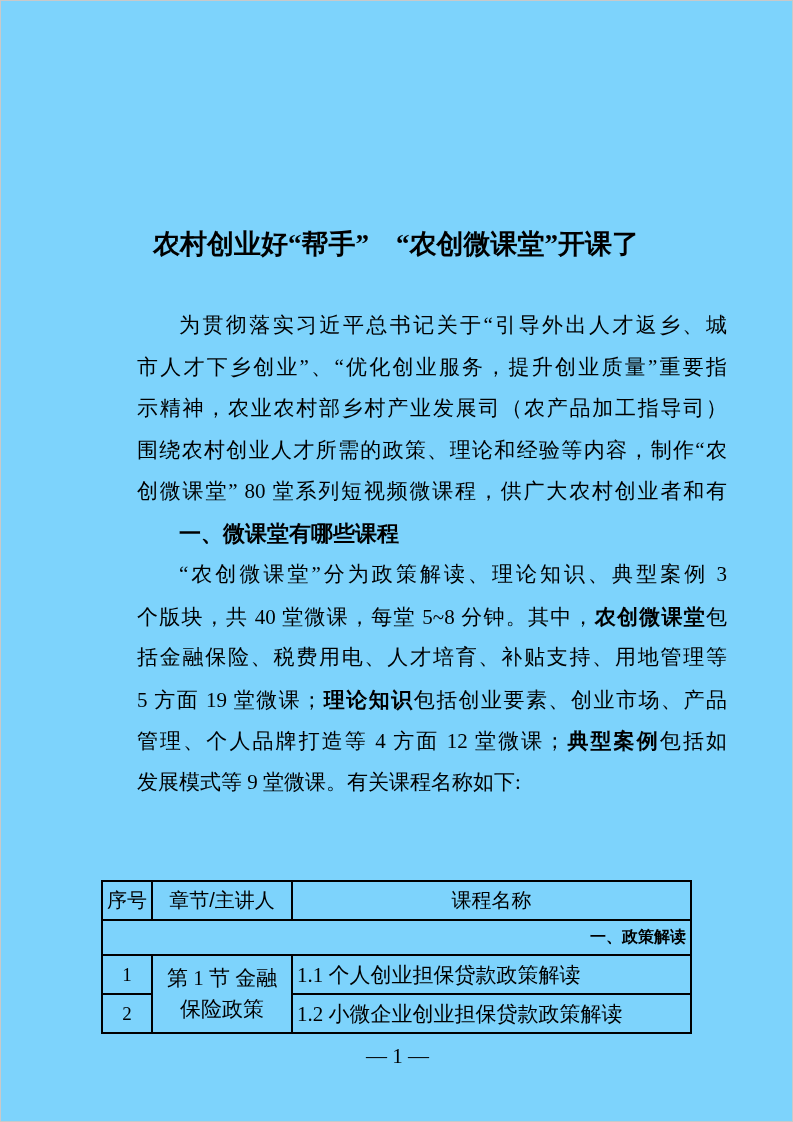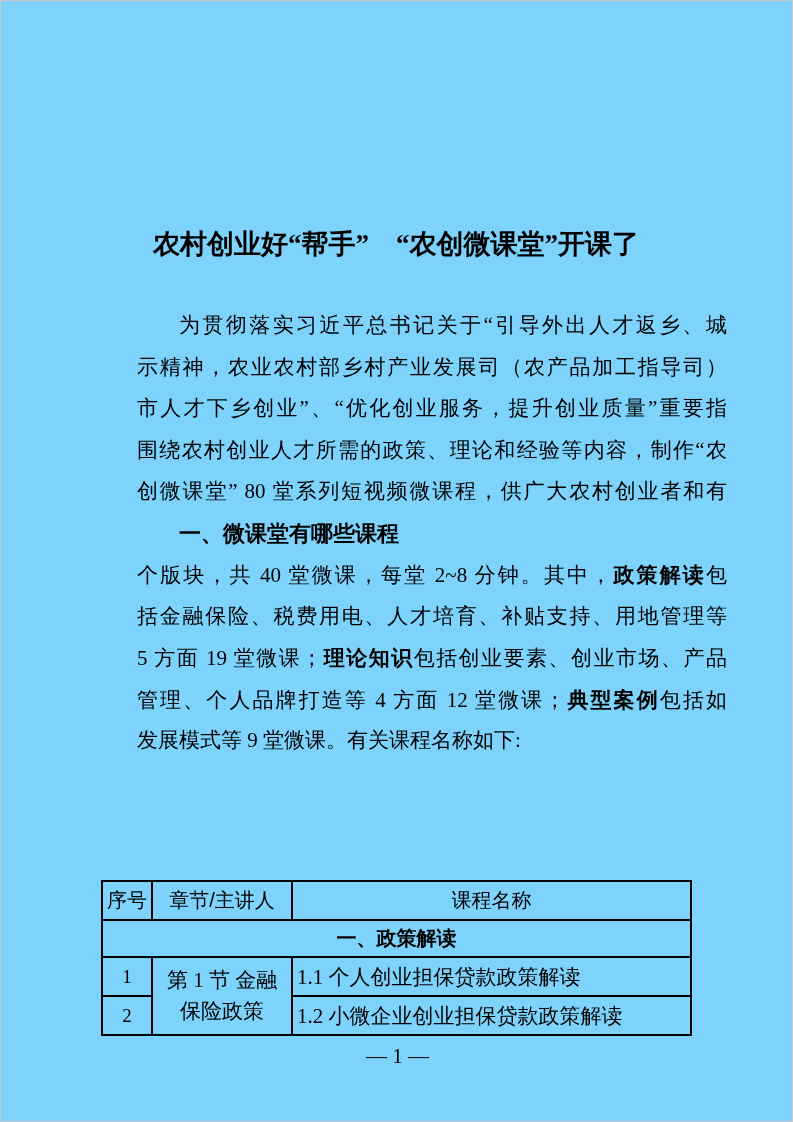--- a/index.html
+++ b/index.html
@@ -71,22 +71,22 @@
   }
   .th-cell {
     font-family: "Liberation Sans", "DejaVu Sans", sans-serif;
     font-size: 20px;
     text-align: center;
     height: 29px;
   }
   .section-cell {
     font-family: "Liberation Sans", "DejaVu Sans", sans-serif;
     font-weight: bold;
-    font-size: 20px;
-    text-align: center;
+    font-size: 16px;
+    text-align: right;
     padding-left: 8px;
     height: 25px;
   }
   .num-cell {
     font-size: 19px;
     text-align: center;
     height: 29px;
   }
   .chapter-cell {
     font-size: 21px;
@@ -115,26 +115,27 @@
 </style>
 </head>
 <body>
 
 <div class="page">
 
   <div class="doc-title">农村创业好“帮手”　“农创微课堂”开课了</div>
 
   <div class="doc-body" id="doc-body">
       <div class="text-line indent"><span>为贯彻落实习近平总书记关于“引导外出人才返乡、城</span></div>
+      <div class="text-line"><span>市人才下乡创业”、“优化创业服务，提升创业质量”重要指</span></div>
       <div class="text-line"><span>示精神，农业农村部乡村产业发展司（农产品加工指导司）</span></div>
-      <div class="text-line"><span>市人才下乡创业”、“优化创业服务，提升创业质量”重要指</span></div>
       <div class="text-line"><span>围绕农村创业人才所需的政策、理论和经验等内容，制作“农</span></div>
       <div class="text-line"><span>创微课堂” 80 堂系列短视频微课程，供广大农村创业者和有</span></div>
       <div class="heading-line">一、微课堂有哪些课程</div>
-      <div class="text-line"><span>个版块，共 40 堂微课，每堂 2~8 分钟。其中，</span><span class="b">政策解读</span><span>包</span></div>
+      <div class="text-line indent"><span>“农创微课堂”分为政策解读、理论知识、典型案例 3</span></div>
+      <div class="text-line"><span>个版块，共 40 堂微课，每堂 5~8 分钟。其中，</span><span class="b">农创微课堂</span><span>包</span></div>
       <div class="text-line"><span>括金融保险、税费用电、人才培育、补贴支持、用地管理等</span></div>
       <div class="text-line"><span>5 方面 19 堂微课；</span><span class="b">理论知识</span><span>包括创业要素、创业市场、产品</span></div>
       <div class="text-line"><span>管理、个人品牌打造等 4 方面 12 堂微课；</span><span class="b">典型案例</span><span>包括如</span></div>
       <div class="text-line lastline"><span>发展模式等 9 堂微课。有关课程名称如下:</span></div>
     </div>
 
   <table class="course-table">
     <colgroup>
       <col style="width:50px">
       <col style="width:140px">

